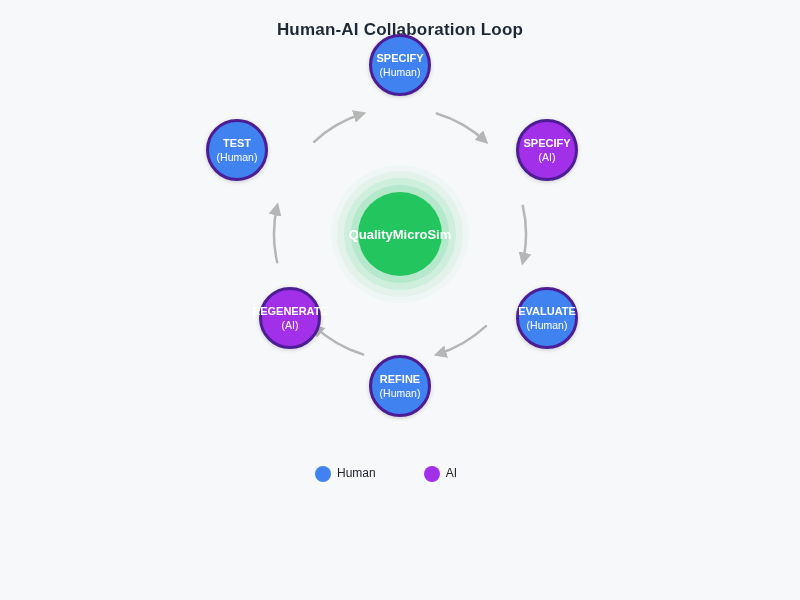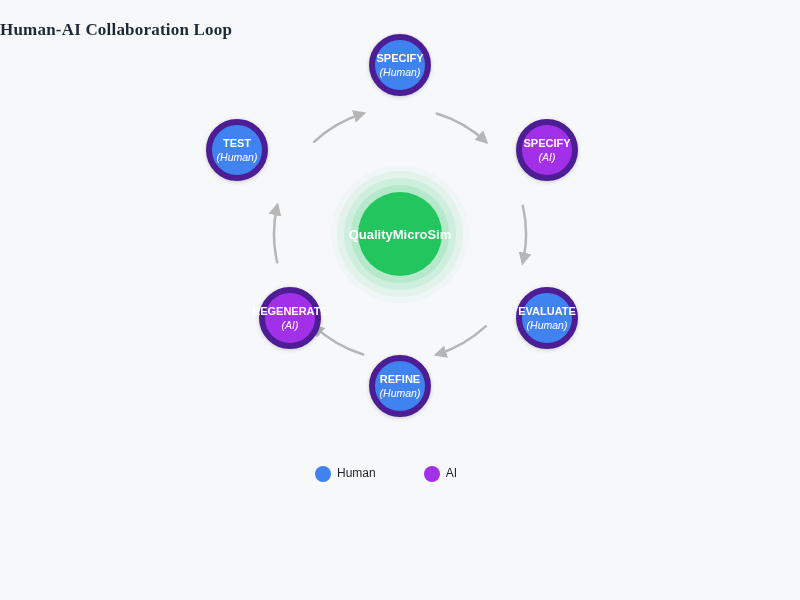--- a/index.html
+++ b/index.html
@@ -17,57 +17,57 @@
     background:var(--bg-color);
   }
   .stage{
     position:relative;
     width:800px;height:600px;
     background:var(--bg-color);
   }
   .title{
     position:absolute;
     top:20px;left:0;width:100%;
+    text-align:center;
     font-size:17px;
     font-weight:bold;
     color:var(--title-color);
     letter-spacing:.2px;
-    font-family:Liberation Serif, serif;
   }
   svg.arrows{
     position:absolute;top:0;left:0;width:800px;height:600px;
     pointer-events:none;
   }
   svg.arrows path.arrow-line{
     fill:none;
     stroke:var(--arrow-color);
     stroke-width:2.5;
     stroke-linecap:round;
   }
   .arrow-head{fill:var(--arrow-color);}
   .node{
     position:absolute;
     width:62px;height:62px;
     border-radius:50%;
-    border:6px solid #4c1d95;
+    border:3px solid #4c1d95;
     box-shadow:0 1px 4px rgba(0,0,0,.18);
     display:flex;flex-direction:column;
     align-items:center;justify-content:center;
     color:#ffffff;
     text-align:center;
     cursor:default;
   }
   .node.human{background:var(--human-color);}
   .node.ai{background:var(--ai-color);}
   .node-label{
     font-size:11px;font-weight:bold;
     line-height:13px;white-space:nowrap;
   }
   .node-actor{
-    font-size:10.5px;line-height:14px;white-space:nowrap;font-style:italic;
+    font-size:10.5px;line-height:14px;white-space:nowrap;
   }
   .pos-specify{left:369px;top:34px;}
   .pos-generate{left:516px;top:119px;}
   .pos-evaluate{left:516px;top:287px;}
   .pos-refine{left:369px;top:355px;}
   .pos-regenerate{left:222px;top:287px;margin-left:37px;}
   .pos-test{left:206px;top:119px;}
   .center-node{
     position:absolute;
     left:358px;top:192px;

